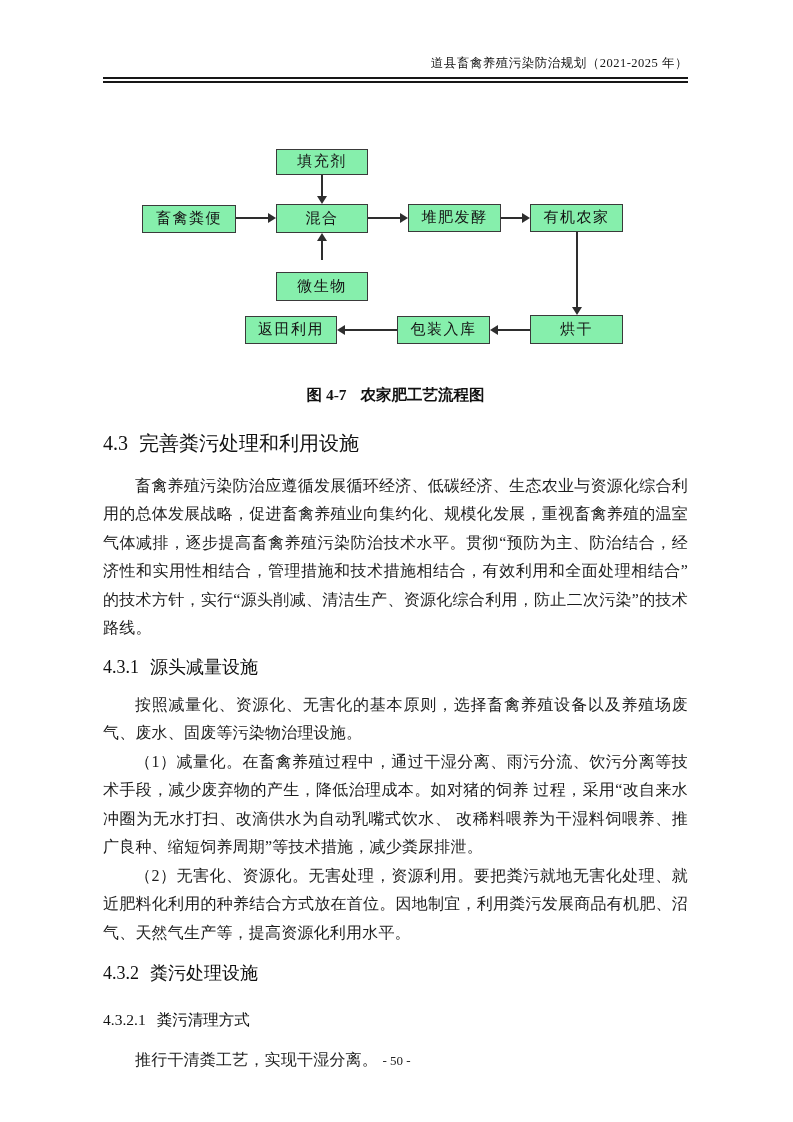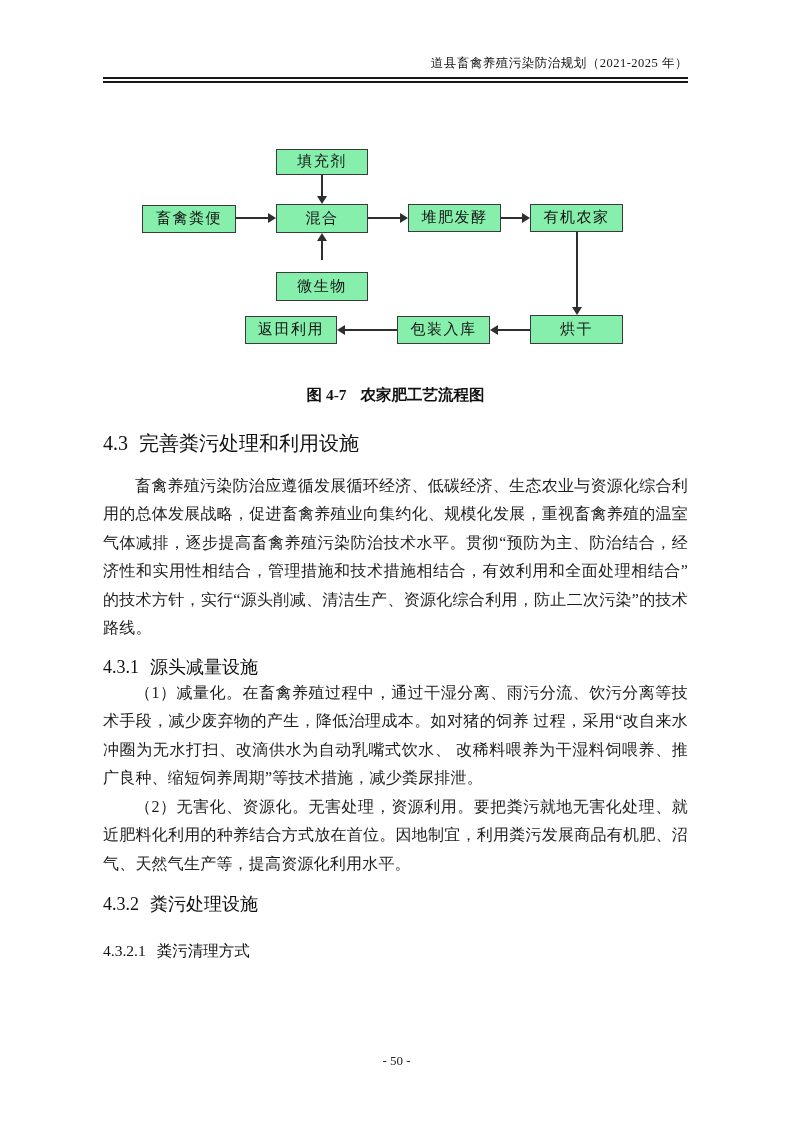--- a/index.html
+++ b/index.html
@@ -115,26 +115,28 @@
   </div>
 
   <div class="heading h-43">
     <span class="hnum">4.3</span><span>完善粪污处理和利用设施</span>
   </div>
   <p class="para mt-first">畜禽养殖污染防治应遵循发展循环经济、低碳经济、生态农业与资源化综合利用的总体发展战略，促进畜禽养殖业向集约化、规模化发展，重视畜禽养殖的温室气体减排，逐步提高畜禽养殖污染防治技术水平。贯彻“预防为主、防治结合，经济性和实用性相结合，管理措施和技术措施相结合，有效利用和全面处理相结合”的技术方针，实行“源头削减、清洁生产、资源化综合利用，防止二次污染”的技术路线。</p>
 
   <div class="heading h-431">
     <span class="hnum">4.3.1</span><span>源头减量设施</span>
   </div>
+  <p class="para mt-sub">按照减量化、资源化、无害化的基本原则，选择畜禽养殖设备以及养殖场废气、废水、固废等污染物治理设施。</p>
   <p class="para">（1）减量化。在畜禽养殖过程中，通过干湿分离、雨污分流、饮污分离等技术手段，减少废弃物的产生，降低治理成本。如对猪的饲养 过程，采用“改自来水冲圈为无水打扫、改滴供水为自动乳嘴式饮水、 改稀料喂养为干湿料饲喂养、推广良种、缩短饲养周期”等技术措施，减少粪尿排泄。</p>
   <p class="para">（2）无害化、资源化。无害处理，资源利用。要把粪污就地无害化处理、就近肥料化利用的种养结合方式放在首位。因地制宜，利用粪污发展商品有机肥、沼气、天然气生产等，提高资源化利用水平。</p>
 
   <div class="heading h-432">
     <span class="hnum">4.3.2</span><span>粪污处理设施</span>
   </div>
 
   <div class="heading h-4321">
     <span class="hnum">4.3.2.1</span><span>粪污清理方式</span>
   </div>
+  <p class="para mt-last">推行干清粪工艺，实现干湿分离。</p>
 
   <div class="page-num">- 50 -</div>
 
 </div>
 
 </body></html>

